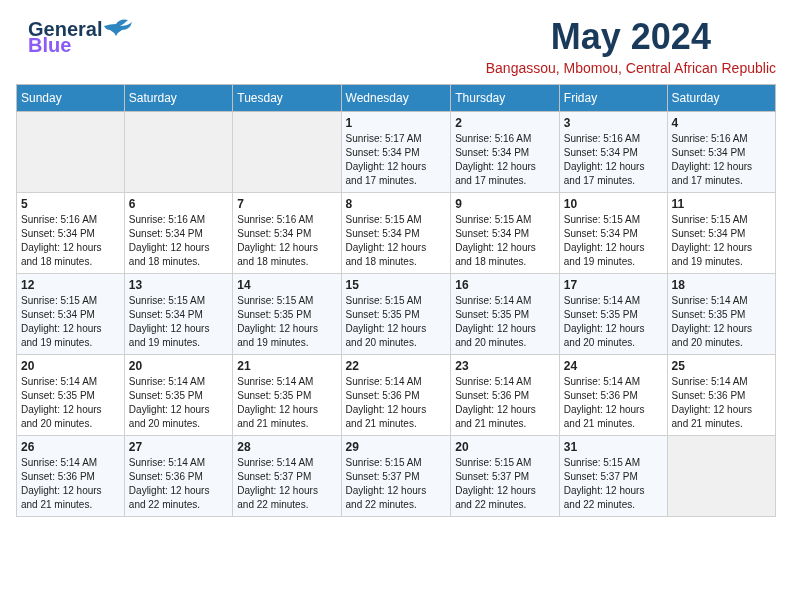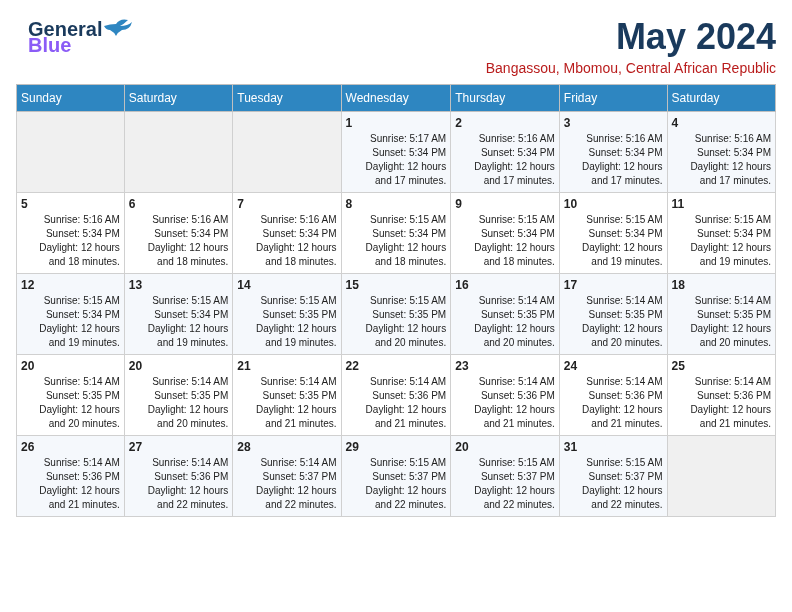--- a/index.html
+++ b/index.html
@@ -15,21 +15,21 @@
       justify-content: space-between;
       align-items: flex-start;
       margin-bottom: 4px;
     }
     .logo {
       display: flex;
       flex-direction: column;
       align-items: flex-start;
     }
     .title-area {
-      text-align: right;
+      text-align: center;
     }
     .month-title {
       font-size: 36px;
       font-weight: bold;
       color: #1a3a5c;
     }
     .location {
       font-size: 14px;
       color: #b91c1c;
       margin-top: 2px;
@@ -62,21 +62,20 @@
       background: #f5f8fc;
     }
     .day-number {
       font-weight: bold;
       font-size: 12px;
       display: block;
       margin-bottom: 2px;
     }
     .day-info {
       line-height: 1.4;
-      text-align: right;
     }
     .empty-cell {
       background: #f0f0f0 !important;
     }
   </style>
 </head>
 <body>
 
 <div>
   <div class="header">

